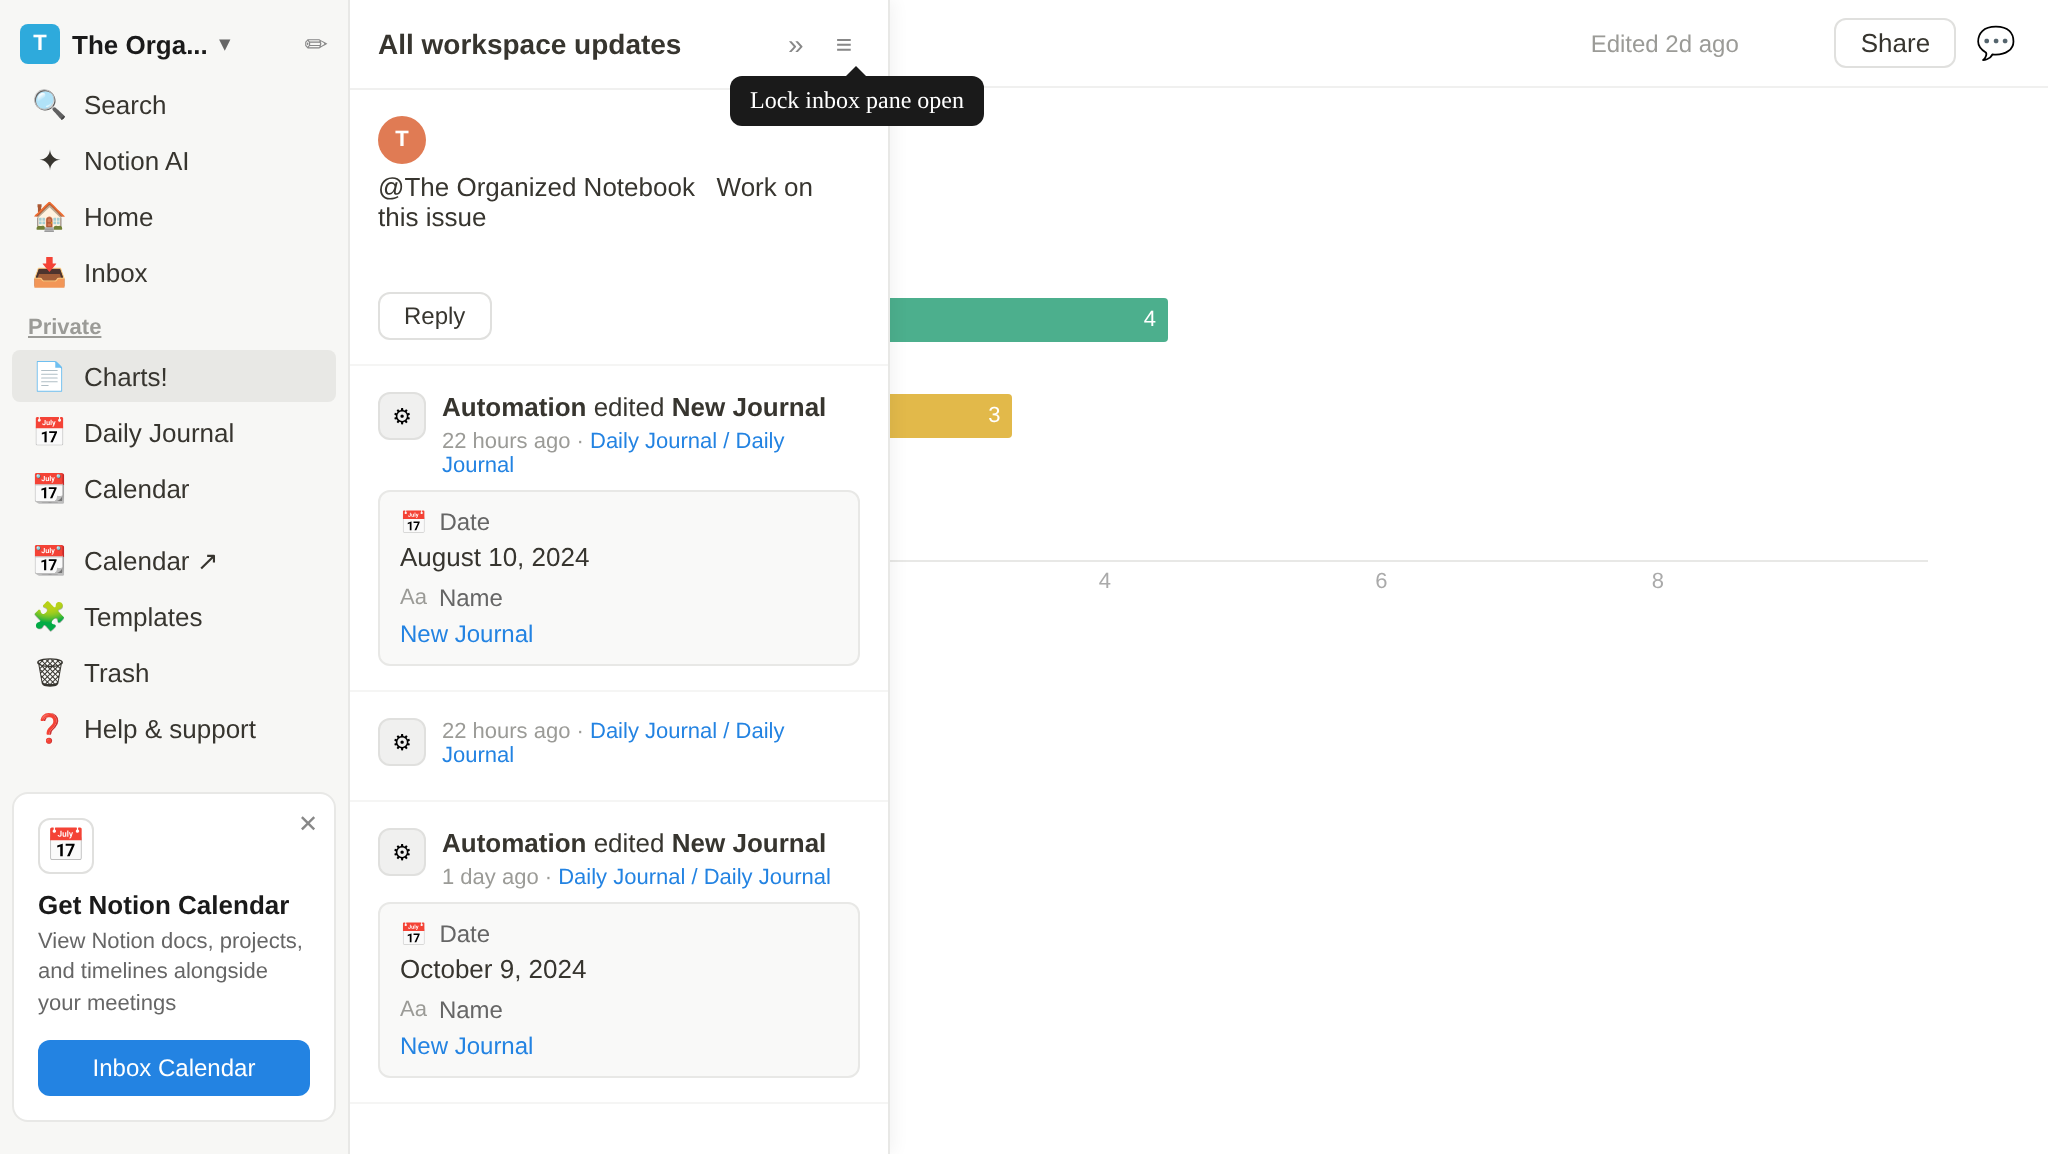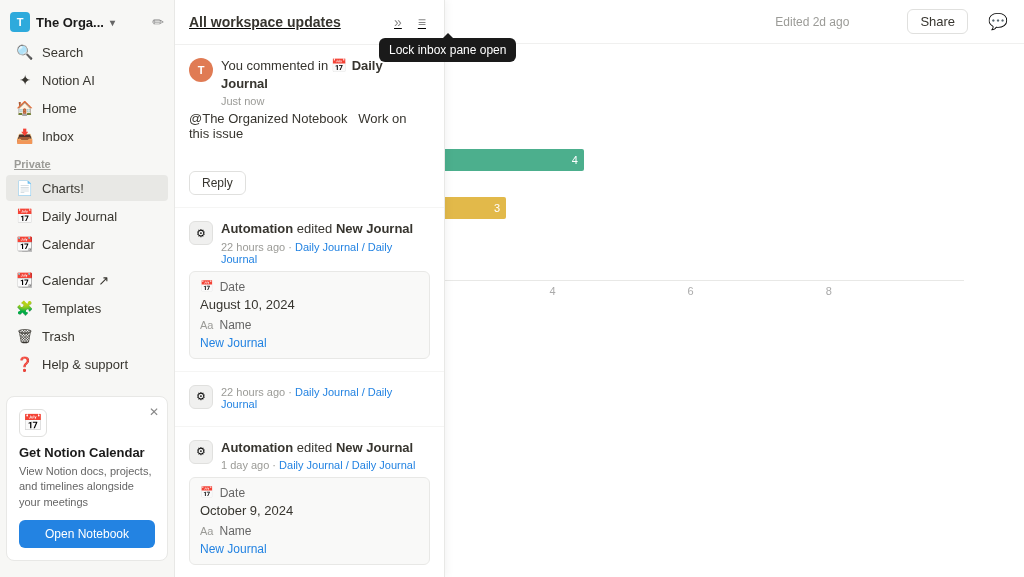--- a/index.html
+++ b/index.html
@@ -134,21 +134,21 @@
       display: flex;
       align-items: center;
       justify-content: flex-end;
       padding: 8px 16px;
       border-bottom: 1px solid #f0f0ef;
       height: 44px;
     }
     .top-bar-right {
       display: flex;
       align-items: center;
-      gap: 20px;
+      gap: 10px;
     }
     .edited-text { font-size: 12px; color: #9b9b97; }
     .share-btn {
       background: none;
       border: 1px solid #e0e0de;
       border-radius: 6px;
       padding: 4px 12px;
       font-size: 13px;
       cursor: pointer;
       color: #37352f;
@@ -231,46 +231,46 @@
       flex-direction: column;
       z-index: 10;
       box-shadow: 2px 0 8px rgba(0,0,0,0.05);
     }
     .inbox-header {
       display: flex;
       align-items: center;
       justify-content: space-between;
       padding: 12px 14px;
       border-bottom: 1px solid #f0f0ef;
-      text-decoration: underline;
     }
     .inbox-title { font-size: 14px; font-weight: 600; color: #37352f; }
     .inbox-header-icons { display: flex; gap: 8px; align-items: center; }
     .inbox-icon-btn {
       background: none;
       border: none;
       cursor: pointer;
       font-size: 14px;
       color: #888;
       padding: 2px 4px;
       border-radius: 4px;
     }
 
     
     .tooltip {
       position: absolute;
       top: 38px;
-      left: 204px;
+      left: 190px;
       background: #1a1a1a;
       color: white;
       font-size: 12px;
       padding: 5px 10px;
       border-radius: 6px;
       white-space: nowrap;
       z-index: 100;
+      font-family: Liberation Serif, serif;
     }
     .tooltip::before {
       content: '';
       position: absolute;
       top: -5px;
       left: 50%;
       transform: translateX(-50%);
       border-left: 5px solid transparent;
       border-right: 5px solid transparent;
       border-bottom: 5px solid #1a1a1a;
@@ -437,21 +437,21 @@
     <span class="sidebar-item-icon">❓</span>
     <span>Help &amp; support</span>
   </div>
 
   <div class="sidebar-bottom">
     <div class="notion-calendar-card">
       <button class="calendar-card-close">✕</button>
       <div class="calendar-card-icon">📅</div>
       <div class="calendar-card-title">Get Notion Calendar</div>
       <div class="calendar-card-desc">View Notion docs, projects, and timelines alongside your meetings</div>
-      <button class="open-calendar-btn">Open Notebook</button>
+      <button class="open-calendar-btn">Inbox Calendar</button>
     </div>
   </div>
 </div>
 
 <div class="main-area">
 
   <div class="top-bar">
     <div class="top-bar-right">
       <span class="edited-text">Edited 2d ago</span>
       <button class="share-btn">Share</button>
@@ -508,26 +508,20 @@
       </div>
     </div>
 
     <div class="tooltip">Lock inbox pane open</div>
 
     <div class="inbox-content">
 
       <div class="activity-item">
         <div class="activity-header">
           <div class="avatar">T</div>
-          <div class="activity-main">
-            <div class="activity-text">
-              You commented in <span style="font-size:13px;">📅</span> <strong>Daily Journal</strong>
-            </div>
-            <div class="activity-meta">Just now</div>
-          </div>
         </div>
         <div style="font-size:13px;color:#37352f;margin-bottom:6px;">@The Organized Notebook &nbsp; Work on this issue</div>
         <button class="reply-btn">Reply</button>
       </div>
 
       <div class="activity-item">
         <div class="activity-header">
           <div class="automation-avatar">⚙</div>
           <div class="activity-main">
             <div class="activity-text">

